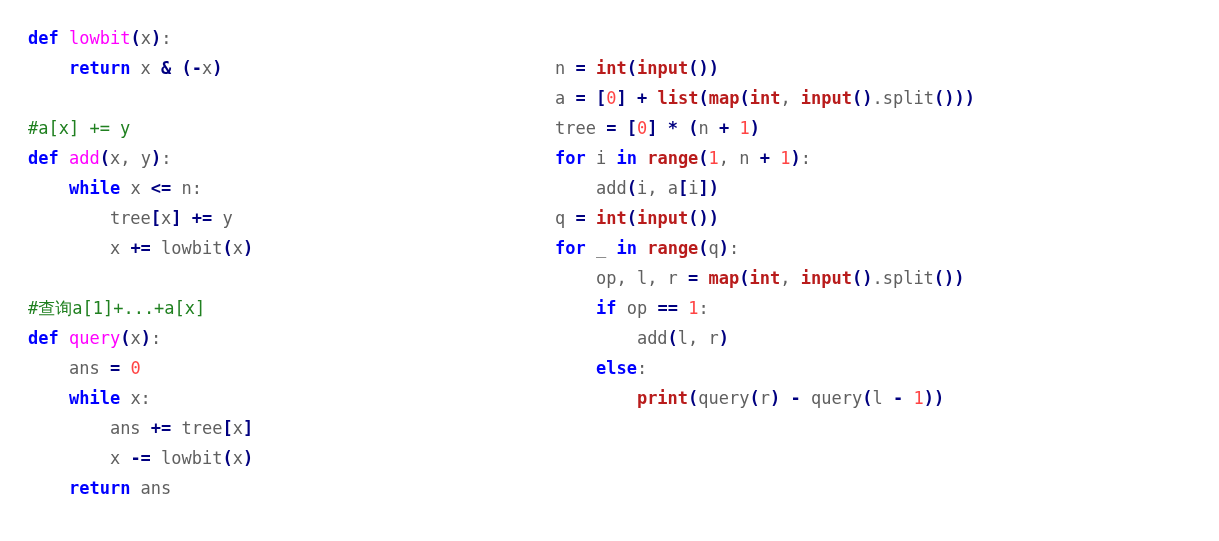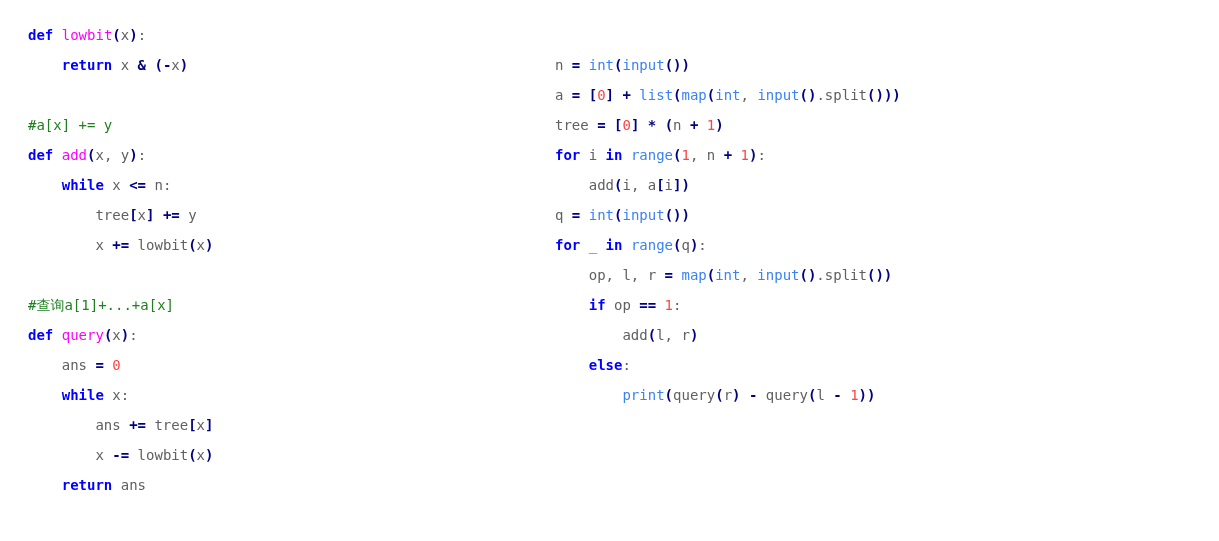--- a/index.html
+++ b/index.html
@@ -15,36 +15,36 @@
   }
   #code-canvas {
     position: relative;
     width: 1219px;
     height: 541px;
     background: #ffffff;
   }
   .code-column {
     position: absolute;
     white-space: pre;
-    font-size: 14px;
+    font-size: 17px;
     line-height: 30px;
     letter-spacing: 0px;
   }
   #column-left  { left: 28px;  top: 6px; }
   #column-right { left: 555px; top: 36px; }
 
   .code-line {
     height: 30px;
     white-space: pre;
   }
 
   
   .tok-kw   { color: #0000ff; font-weight: bold; }
   .tok-def  { color: #ff00ff; font-weight: normal; }
-  .tok-bi   { color: #3b82f6; font-weight: normal; }
+  .tok-bi   { color: #b91c1c; font-weight: bold; }
   .tok-com  { color: #208020; font-weight: normal; text-align: center; }
   .tok-num  { color: #ff4444; font-weight: normal; }
   .tok-op   { color: #000080; font-weight: bold; }
   .tok-pl   { color: #606060; font-weight: normal; }
   .tok-ws   { color: transparent; }
 </style>
 </head>
 <body>
 
 <div id="code-canvas">

